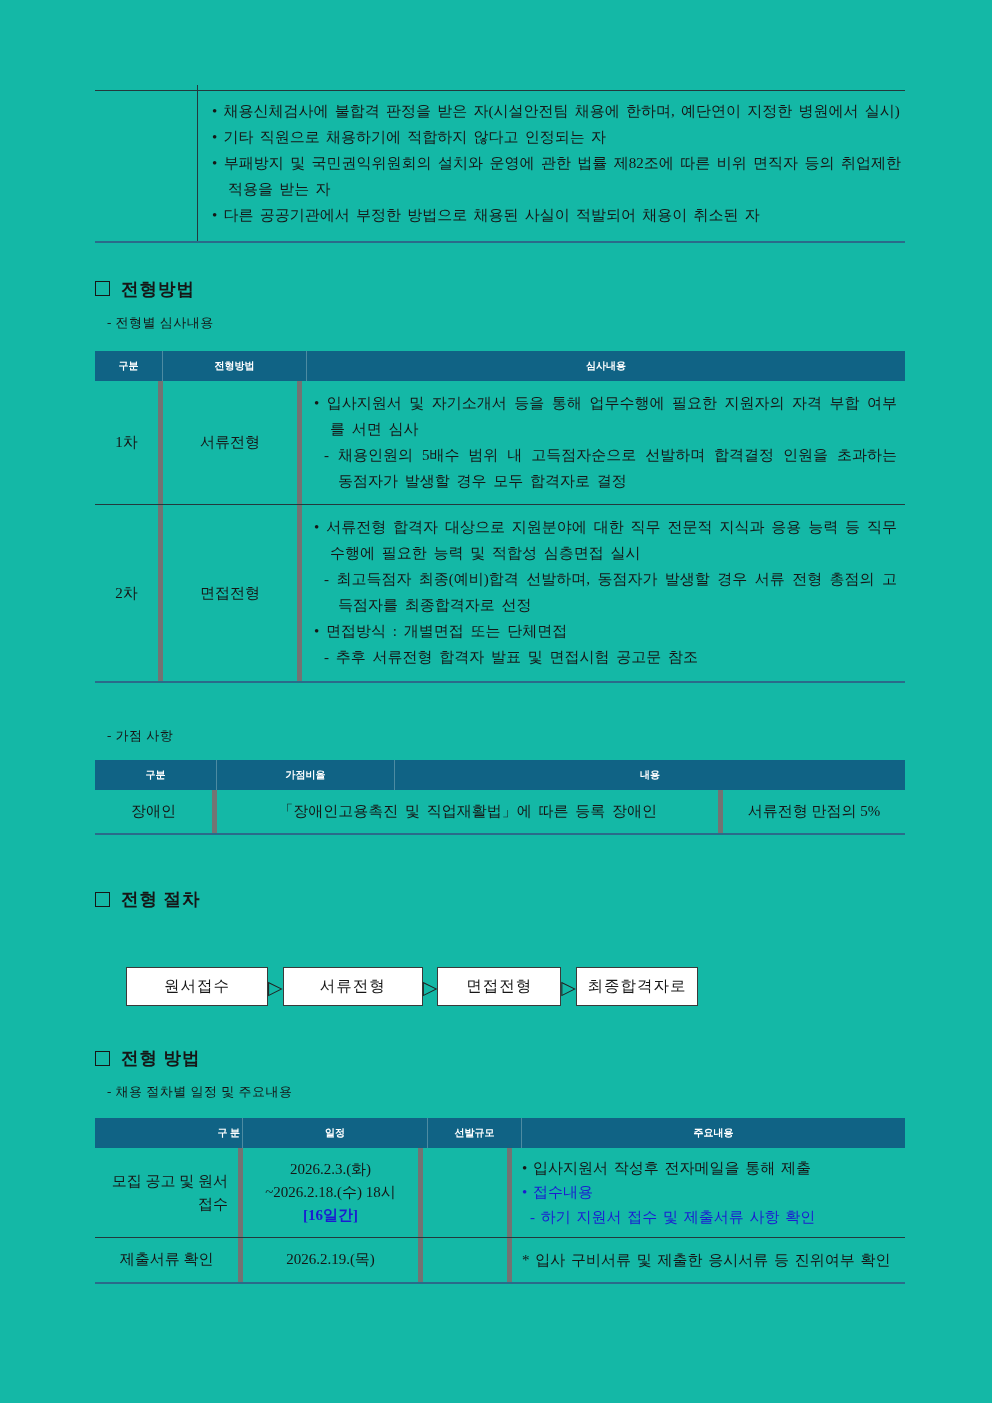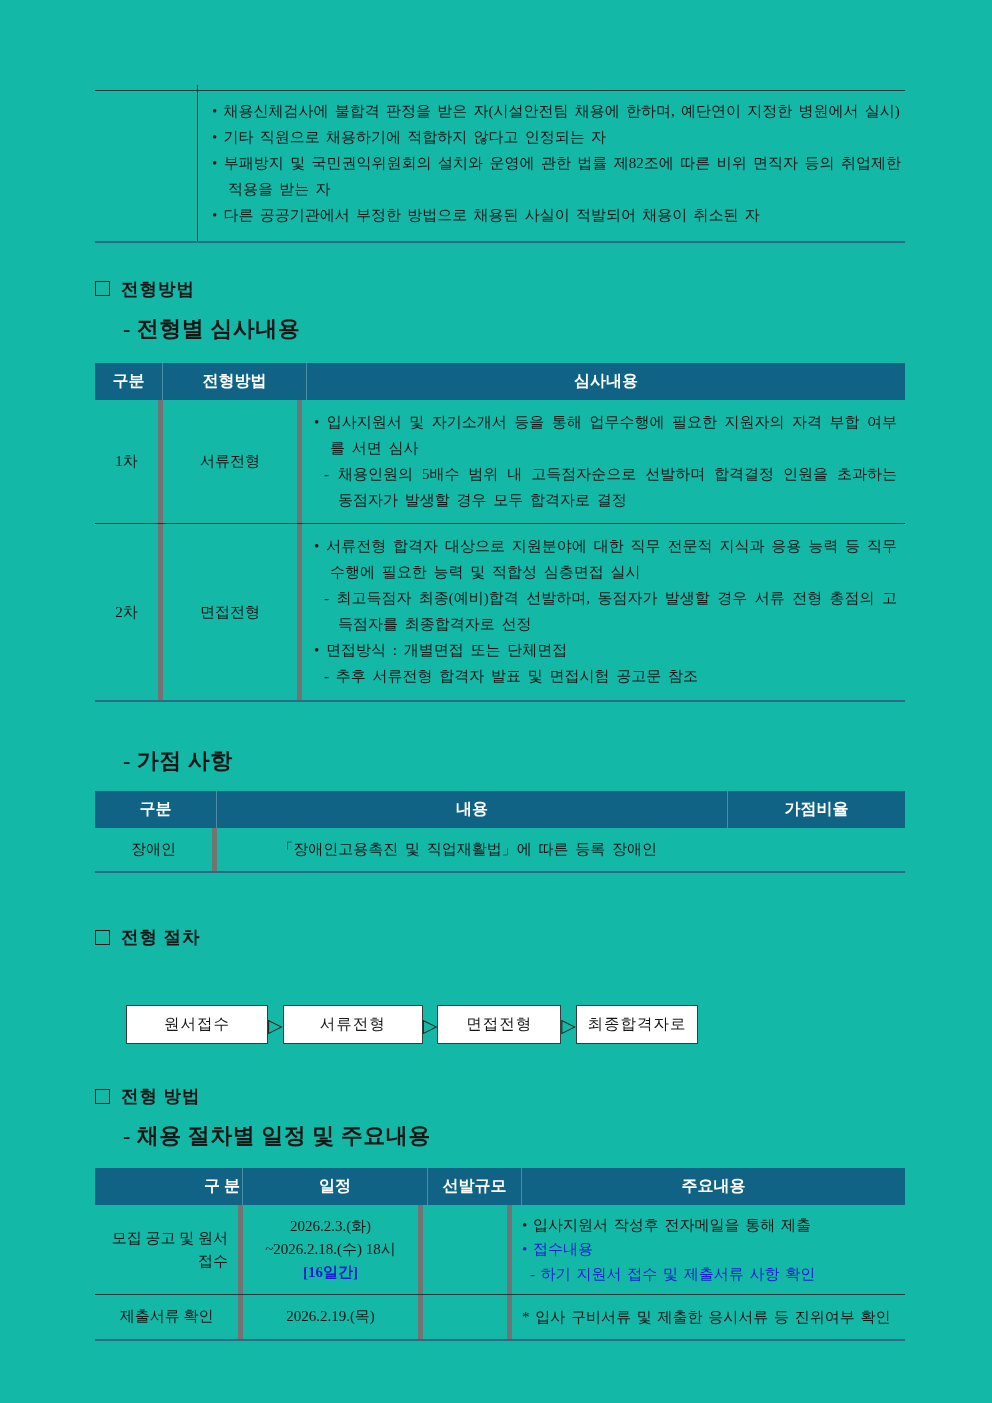--- a/index.html
+++ b/index.html
@@ -24,36 +24,36 @@
   .cut-right { flex:1; padding:8px 4px 12px 14px; }
 
   .li-b, .li-d, .li-s { margin:0; line-height:1.73; text-align:justify; word-spacing:2.5px; }
   .li-b { padding-left:16px; text-indent:-16px; }
   .li-d { padding-left:24px; text-indent:-14px; }
   .li-s { padding-left:16px; text-indent:-16px; }
 
   
   .h1 { display:flex; align-items:center; gap:11px; font-size:17.5px; font-weight:bold; letter-spacing:1px; }
   .sq { width:13px; height:13px; border:1.6px solid #161616; flex:0 0 auto; }
-  .h2 { font-size:22px; font-weight:bold; margin-left:28px; letter-spacing:0.5px; }
+  .h2 { font-size:13px; font-weight:normal; margin-left:12px; letter-spacing:0.5px; }
 
   .mt-h1a { margin-top:34px; }
   .mt-h2a { margin-top:13px; }
   .mt-t1  { margin-top:19px; }
   .mt-h2b { margin-top:44px; }
   .mt-t2  { margin-top:15px; }
   .mt-h1b { margin-top:52px; }
   .mt-flow{ margin-top:56px; }
   .mt-h1c { margin-top:40px; }
   .mt-h2c { margin-top:13px; }
   .mt-t3  { margin-top:17px; }
 
   
   .tbl { border-bottom:2px solid #2a6b8a; }
-  .thead { display:flex; background:#106385; color:#ffffff; font-weight:bold; font-size:16px; }
+  .thead { display:flex; background:#106385; color:#ffffff; font-weight:bold; font-size:10px; }
   .th { padding:8px 2px; text-align:center; }
   .th + .th { border-left:1px solid #4d8ba2; }
   .trow { display:flex; }
   .trow + .trow { border-top:1px solid #23393d; }
   .td { box-sizing:border-box; }
   .td + .td { border-left:5px solid #737373; }
   .td-c { display:flex; align-items:center; justify-content:center; text-align:center; }
   .td-details { padding:10px 8px 10px 12px; }
   .td-details p { word-spacing:3px; }
 
@@ -123,26 +123,27 @@
           <p class="li-d">- 추후 서류전형 합격자 발표 및 면접시험 공고문 참조</p>
         </div>
       </div>
     </div>
 
     <div class="h2 mt-h2b">- 가점 사항</div>
 
     <div class="tbl mt-t2">
       <div class="thead">
         <div class="th c1b">구분</div>
+        <div class="th c3b">가점비율</div>
         <div class="th c2b">내용</div>
-        <div class="th c3b">가점비율</div>
       </div>
       <div class="trow">
         <div class="td td-c c1b" style="padding:12px 2px;">장애인</div>
         <div class="td td-c c2b" style="padding:12px 2px; word-spacing:3px;">「장애인고용촉진 및 직업재활법」에 따른 등록 장애인</div>
+        <div class="td td-c c3b" style="padding:12px 2px;">서류전형 만점의 5%</div>
       </div>
     </div>
 
     <div class="h1 mt-h1b">
       <span class="sq"></span>
       <span>전형 절차</span>
     </div>
 
     <div class="flow mt-flow">
       <div class="fbox fb1">원서접수</div>

